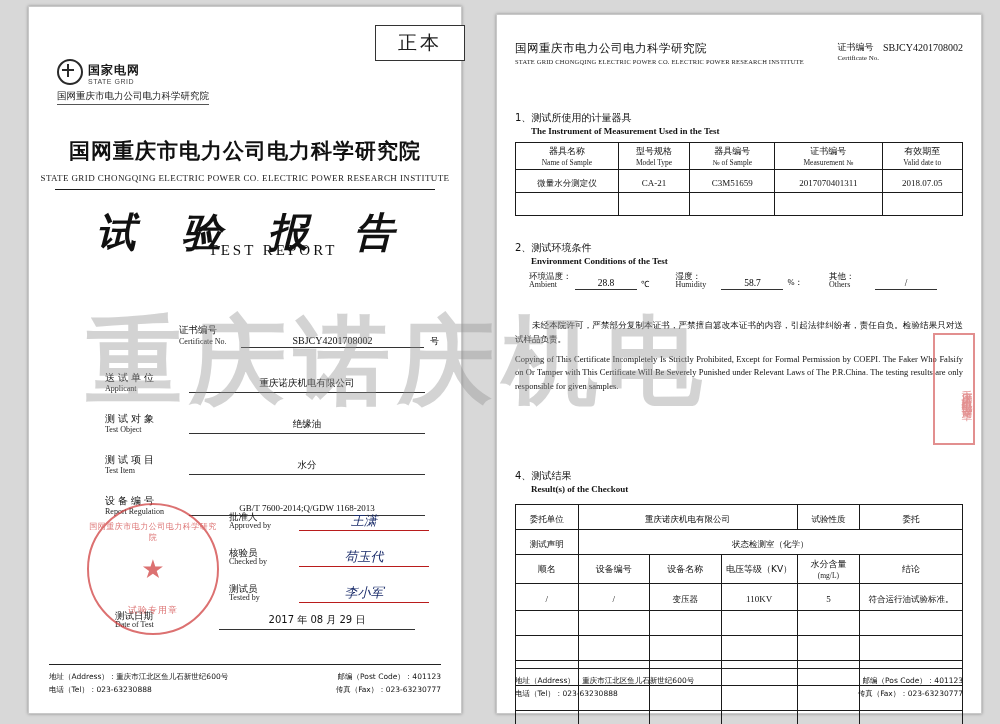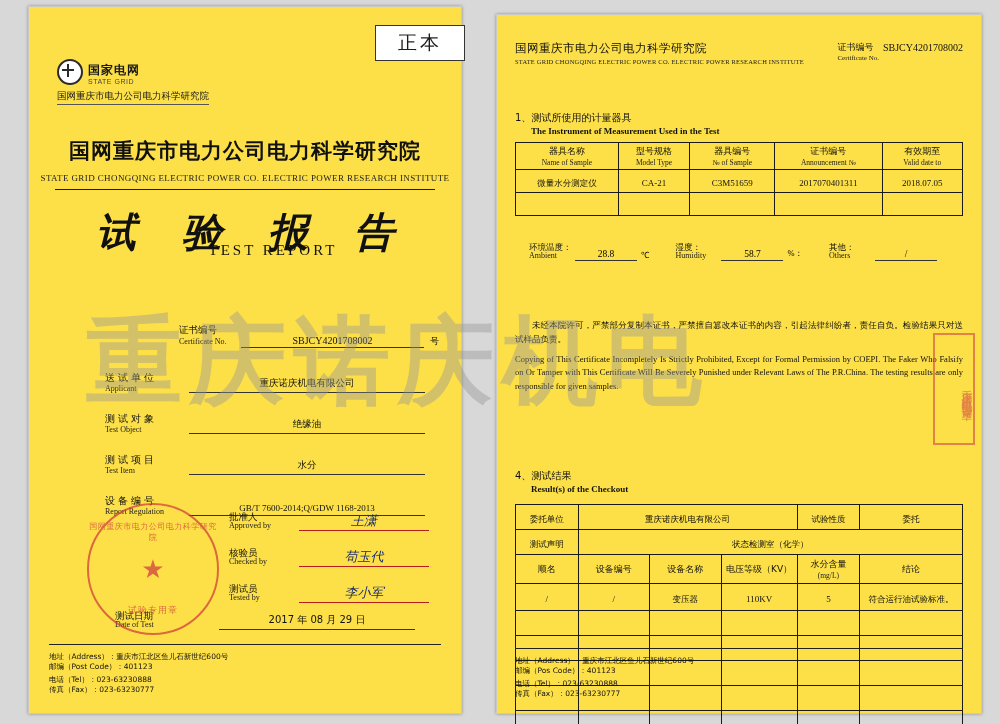--- a/index.html
+++ b/index.html
@@ -9,21 +9,21 @@
   }
   body {
     width: 1000px;
     height: 724px;
     font-family: "Liberation Serif", serif;
     overflow: hidden;
     position: relative;
   }
   .page {
     position: absolute;
-    background: #fde047;
+    background: #ffffff;
     box-shadow: 0 0 3px rgba(0,0,0,0.35);
   }
   
   #left-page {
     left: 28px;
     top: 6px;
     width: 432px;
     height: 706px;
     border: 1px solid #c9c9c9;
   }
@@ -312,21 +312,20 @@
     border-top: 1.4px solid #222;
     padding-top: 4px;
   }
   .foot-line {
     display: flex;
     justify-content: space-between;
     font-family: "DejaVu Sans", sans-serif;
     font-size: 7.5px;
     color: #111;
     margin-top: 3px;
-    flex-direction: column;
   }
   
   #right-page {
     left: 496px;
     top: 14px;
     width: 484px;
     height: 698px;
     border: 1px solid #c9c9c9;
   }
   .r-header {
@@ -644,21 +643,21 @@
         <td style="width:16%">
               <span class="th-cn">型号规格</span>
               <span class="th-en">Model Type</span>
             </td>
         <td style="width:19%">
               <span class="th-cn">器具编号</span>
               <span class="th-en">№ of Sample</span>
             </td>
         <td style="width:24%">
               <span class="th-cn">证书编号</span>
-              <span class="th-en">Announcement №</span>
+              <span class="th-en">Measurement №</span>
             </td>
         <td style="width:18%">
               <span class="th-cn">有效期至</span>
               <span class="th-en">Valid date to</span>
             </td>
       </tr>
       <tr>
         <td><span class="td-v cn">微量水分测定仪</span></td>
         <td><span class="td-v">CA-21</span></td>
         <td><span class="td-v">C3M51659</span></td>
@@ -670,20 +669,24 @@
         <td><span class="td-v"></span></td>
         <td><span class="td-v"></span></td>
         <td><span class="td-v"></span></td>
         <td><span class="td-v"></span></td>
       </tr>
     </tbody>
       </table>
   </div>
 
   <div class="sec" style="top:222px;">
+    <div class="sec-title">
+      <span class="cn">2、</span><span class="cn">测试环境条件</span>
+      <span class="en">Environment Conditions of the Test</span>
+    </div>
     <div class="env-row">
       <div class="env-item" style="margin-left:14px;">
         <div class="env-lbl">
           <span class="cn">环境温度：</span>
           <span class="en">Ambient</span>
         </div>
         <div class="env-val">28.8</div>
         <div class="env-unit">℃</div>
       </div>
       <div class="env-item" style="margin-left:26px;">

